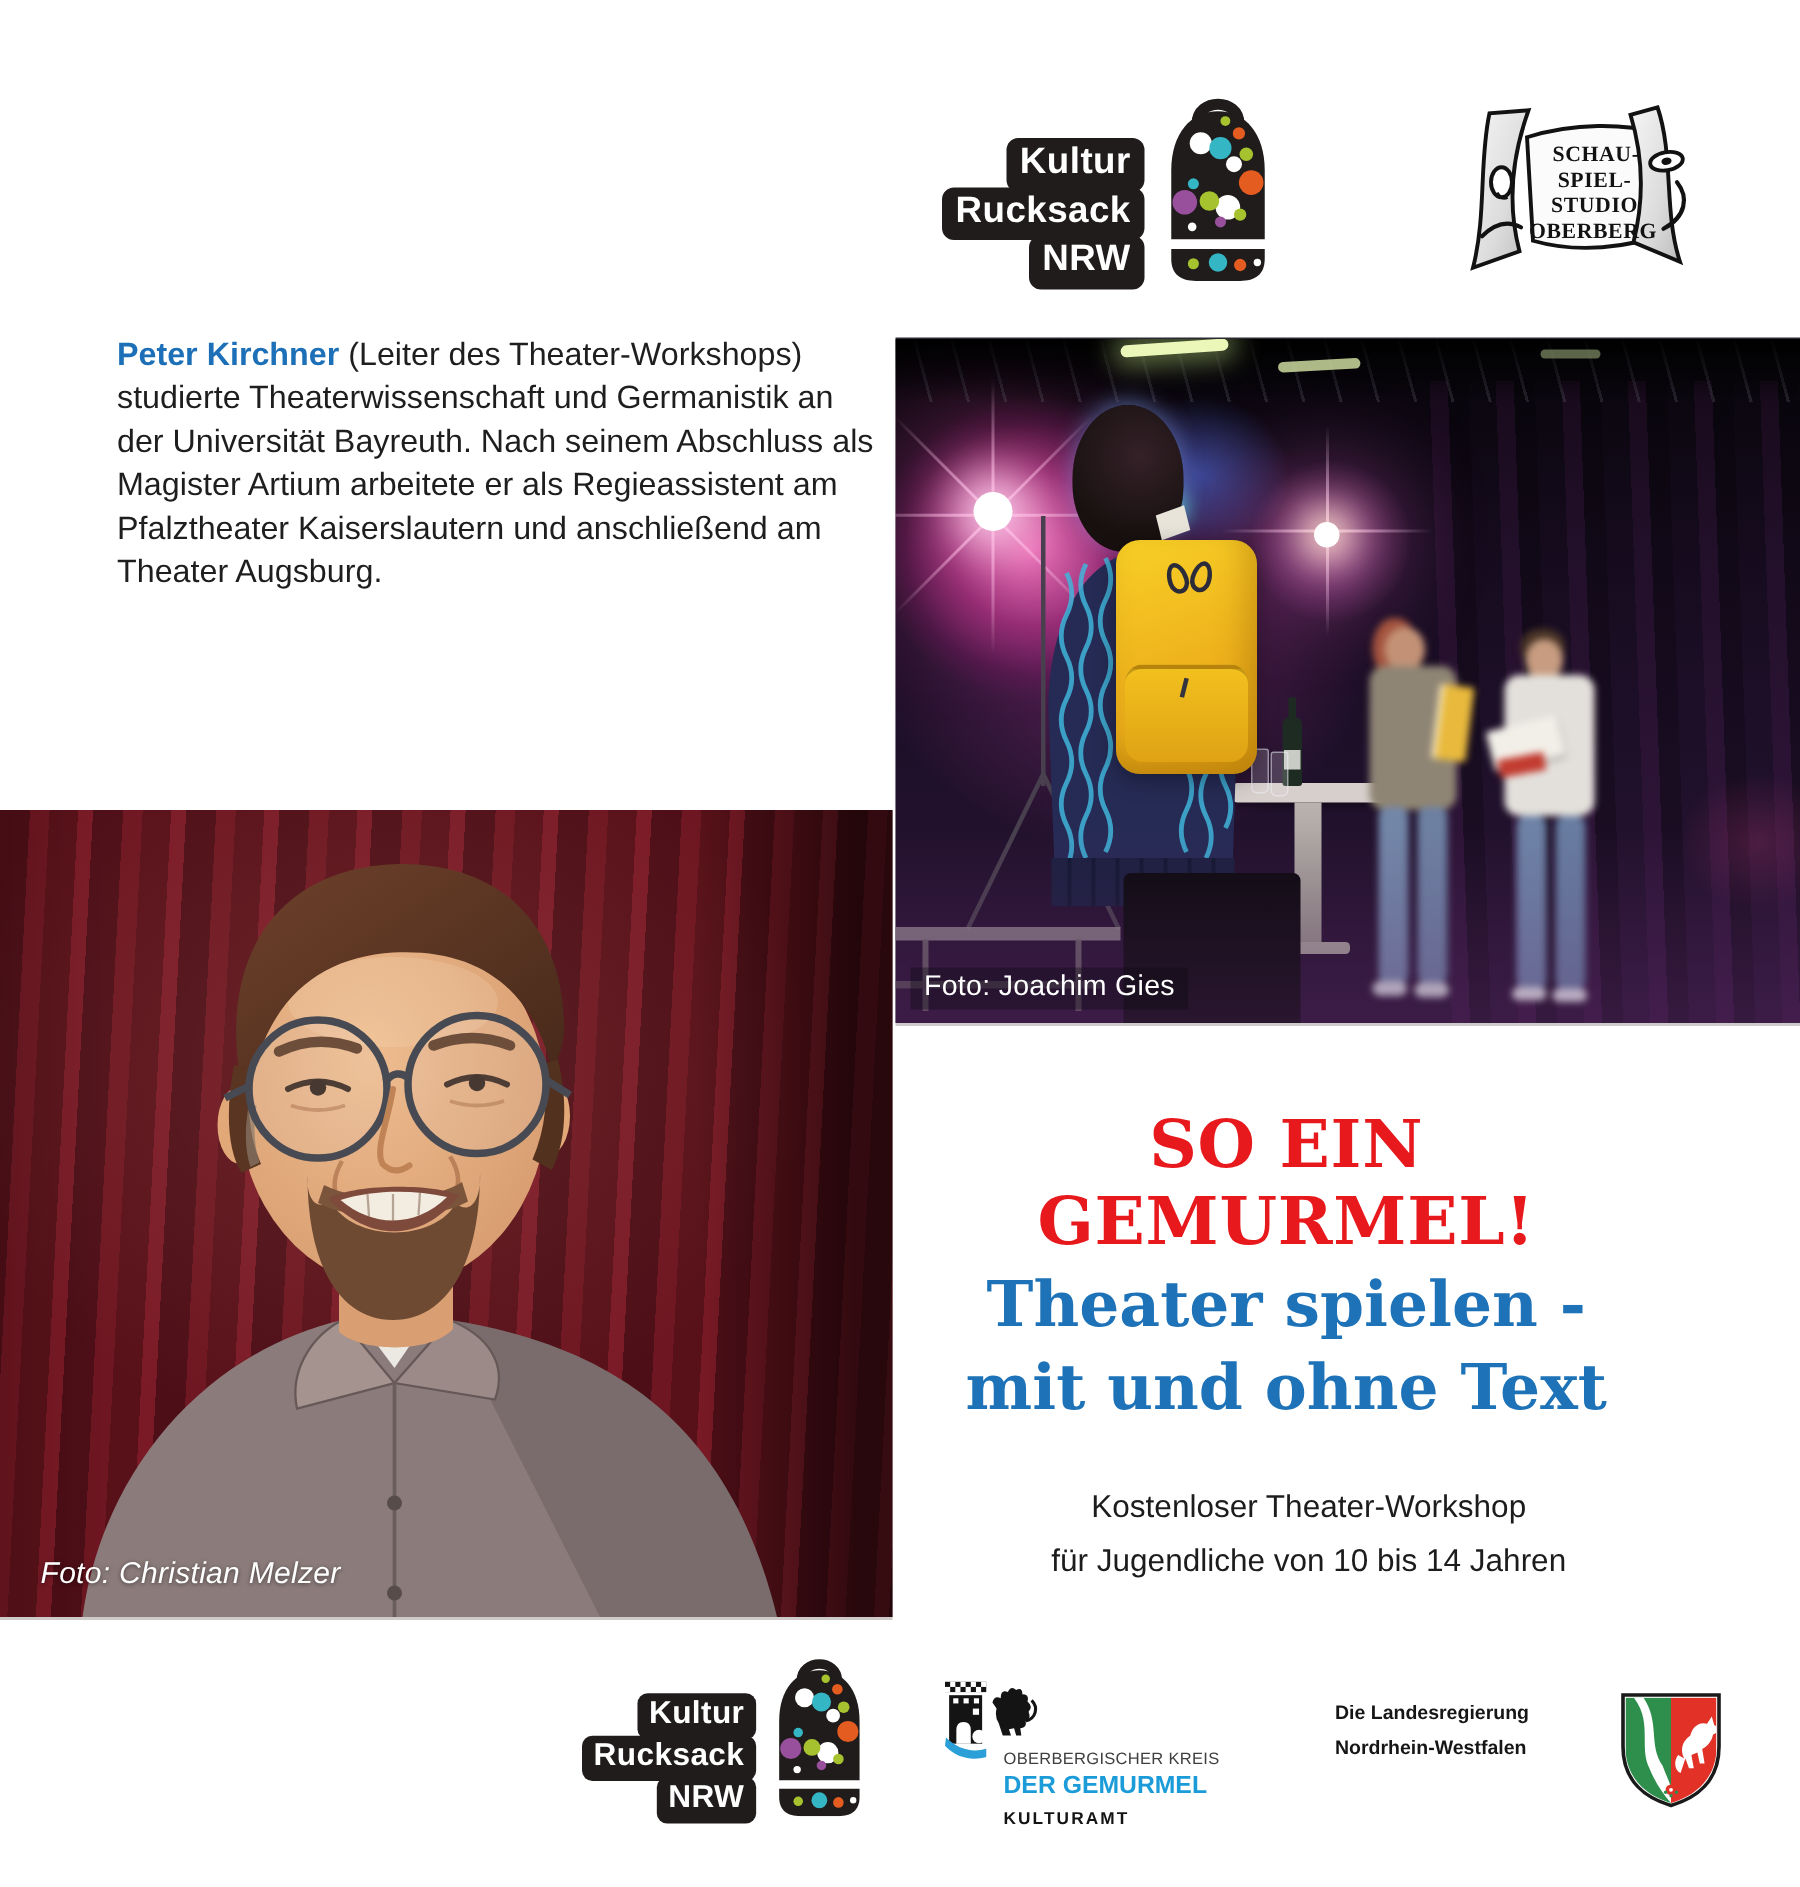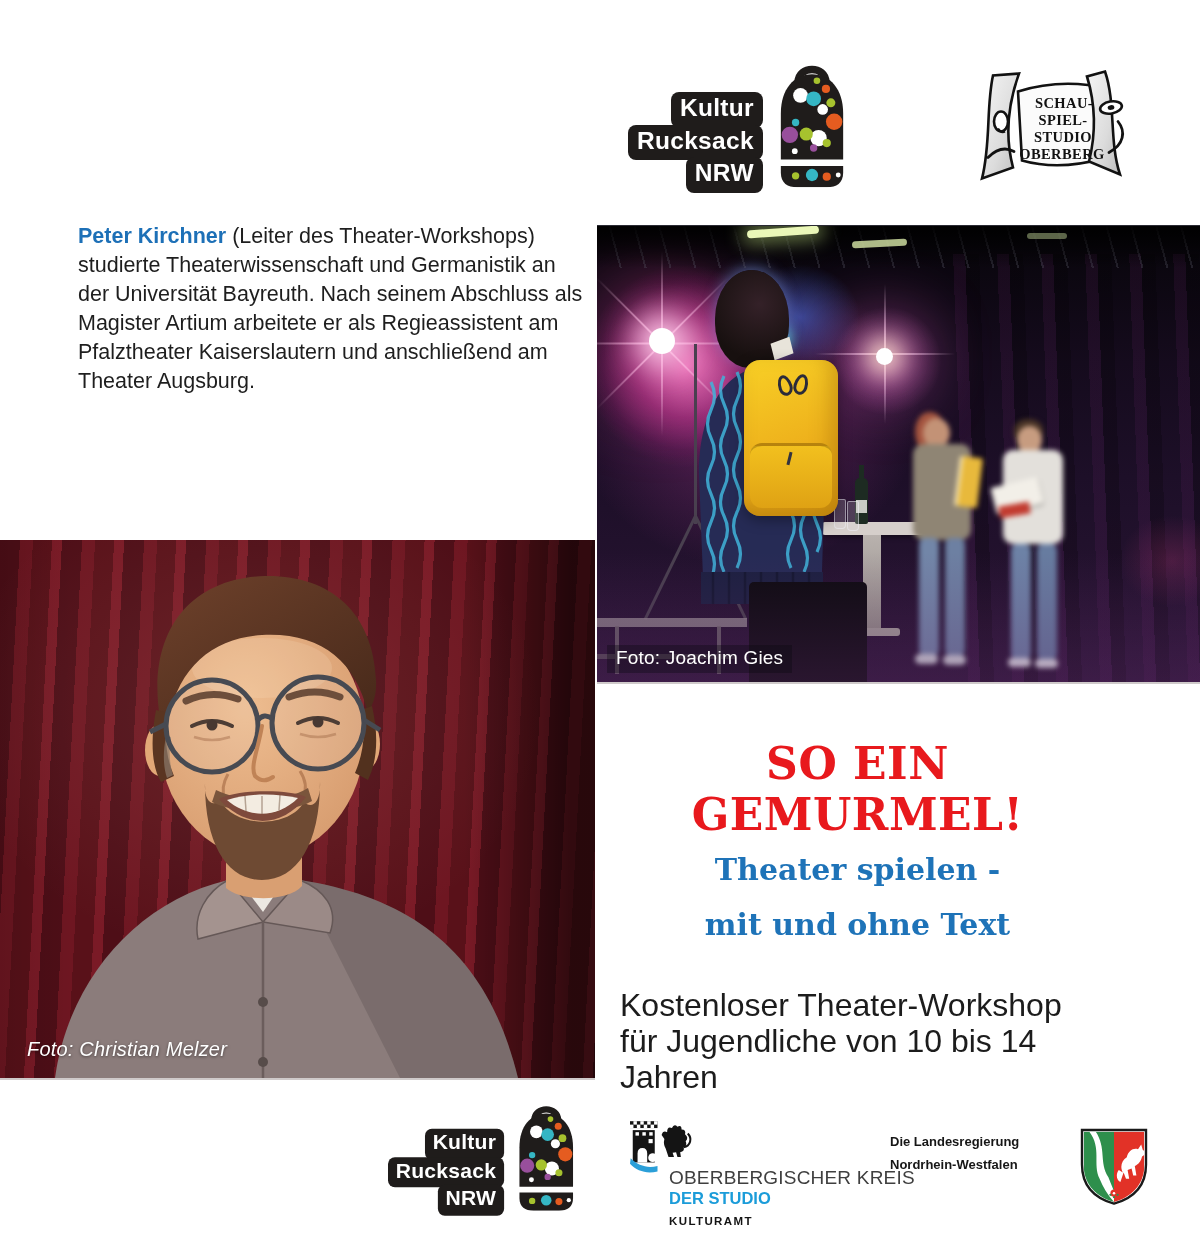--- a/index.html
+++ b/index.html
@@ -121,37 +121,37 @@
   .photo-credit{position:absolute;color:#fff;font-size:19px;background:rgba(10,8,14,.35);
     padding:2px 9px 4px;letter-spacing:.2px;}
   #stage-credit{left:10px;bottom:9px;}
   #portrait-credit{left:18px;bottom:13px;font-size:20px;background:transparent;
     text-shadow:0 1px 3px rgba(0,0,0,.5);font-style:italic;}
 
   
   #main-title{position:absolute;left:600px;top:738px;width:515px;text-align:center;
     font-family:"DejaVu Serif",serif;font-weight:700;font-size:44px;color:#e8191d;letter-spacing:.5px;}
   #subtitle{position:absolute;left:600px;top:842px;width:515px;text-align:center;
-    font-family:"DejaVu Serif",serif;font-weight:700;font-size:30px;line-height:55px;color:#1e73b8;}
-  #info-text{position:absolute;left:620px;top:987px;width:505px;
-    font-size:32px;line-height:36px;color:#1c1c1c;}
+    font-family:"DejaVu Serif",serif;font-weight:700;font-size:42px;line-height:55px;color:#1e73b8;}
+  #info-text{position:absolute;left:620px;top:987px;width:505px;text-align:center;
+    font-size:21px;line-height:36px;color:#1c1c1c;}
 
   
   #portrait-photo{position:absolute;left:0;top:540px;width:595px;height:538px;overflow:hidden;
     background:
       radial-gradient(420px 360px at 42% 32%,rgba(255,210,190,.10),transparent 70%),
       linear-gradient(90deg,rgba(0,0,0,.12) 0,rgba(0,0,0,0) 12%,rgba(0,0,0,0) 78%,rgba(0,0,0,.55) 96%),
       repeating-linear-gradient(93deg,#4e0e17 0 20px,#6e1621 20px 33px,#591119 33px 52px,#7a1a26 52px 62px);
     box-shadow:0 2px 0 #cfcaca;}
   #portrait-photo svg{position:absolute;left:0;top:0;}
 
   
   #ok-icon{position:absolute;left:630px;top:1112px;width:66px;height:72px;}
   #ok-text{position:absolute;left:669px;top:1168px;line-height:1;}
-  .ok-l1{font-size:19px;color:#3f3f3f;letter-spacing:.2px;}
+  .ok-l1{font-size:11px;color:#3f3f3f;letter-spacing:.2px;}
   .ok-l2{font-size:16.5px;font-weight:700;color:#1b9cd9;margin-top:3px;}
   .ok-l3{font-size:11.5px;font-weight:700;color:#141414;letter-spacing:1.4px;margin-top:9px;}
 
   
   #lr-text{position:absolute;left:890px;top:1130px;font-size:13px;font-weight:700;line-height:23px;color:#161616;}
   #nrw-arms{position:absolute;left:1078px;top:1126px;width:72px;height:80px;}
 </style>
 </head>
 <body>
 
@@ -428,21 +428,21 @@
       <circle cx="33" cy="53" r="6.5" fill="#fff"></circle>
     </g>
     <path d="M0,62 C10,73 25,77 40,73 L40,65 C26,69 12,65 1,54 Z" fill="#2b9fd8"></path>
     <g>
       <path d="M56,52 L52,40 Q48,34 50,26 L46,20 Q48,13 54,16 Q54,7 61,10 Q64,3 69,8 Q75,5 75,12 Q82,12 80,19 Q86,24 81,29 Q84,36 78,38 Q80,44 73,45 L74,52 L69,52 L67,45 L62,46 L64,52 Z" fill="#141414"></path>
       <path d="M78,38 C88,36 91,25 84,18" fill="none" stroke="#141414" stroke-width="3"></path>
     </g>
   </svg>
   <div id="ok-text">
     <div class="ok-l1">OBERBERGISCHER KREIS</div>
-    <div class="ok-l2">DER STUDIO</div>
+    <div class="ok-l2">DER GEMURMEL</div>
     <div class="ok-l3">KULTURAMT</div>
   </div>
 
   <div id="lr-text" class="pre"><span>Die Landesregierung</span><br><span>Nordrhein-Westfalen</span></div>
   <svg id="nrw-arms" viewBox="0 0 90 100">
     <defs>
       <clipPath id="shieldClip">
           <path d="M7,7 H83 V48 C83,75 65,89 45,95 C25,89 7,75 7,48 Z"></path>
         </clipPath>
     </defs>

